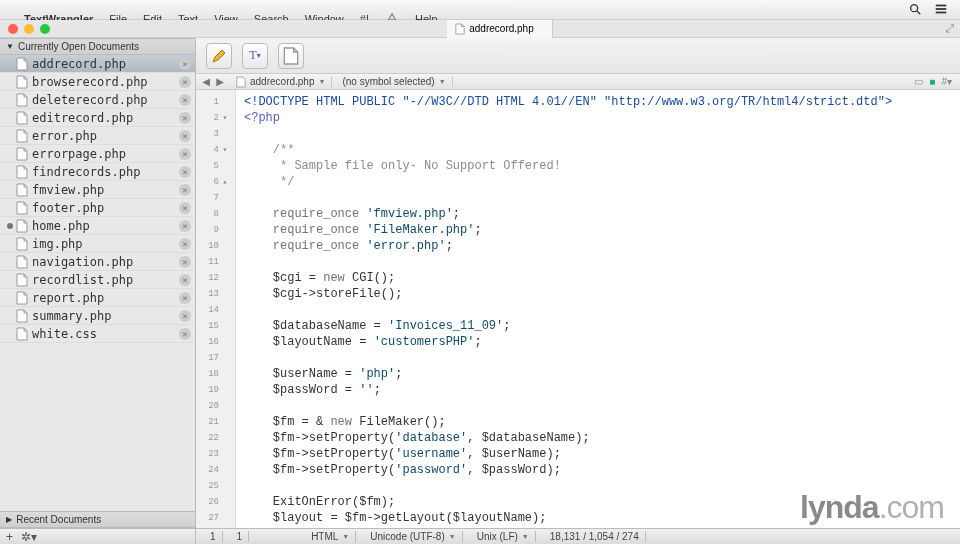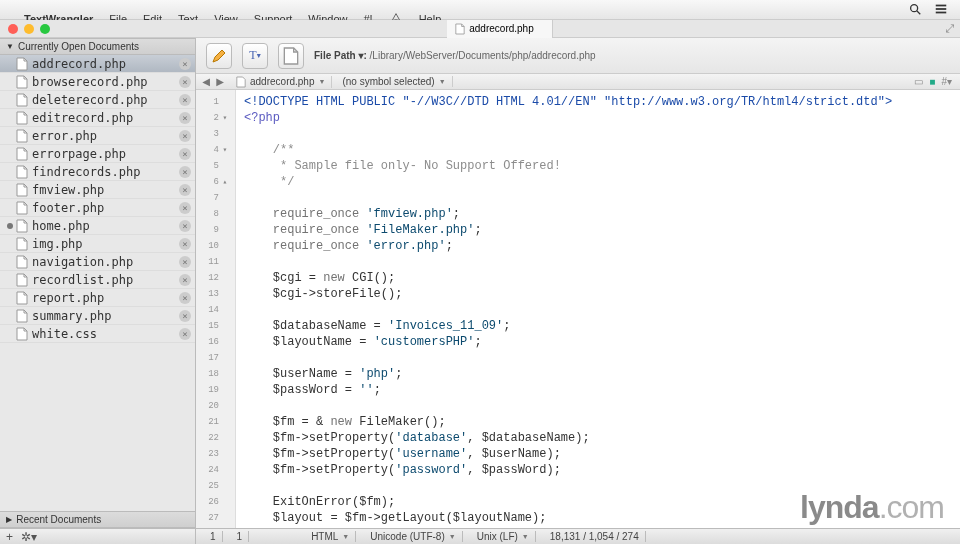--- a/index.html
+++ b/index.html
@@ -71,21 +71,21 @@
 </head>
 <body>
 
 <div class="menubar">
   <span class="apple"></span>
   <span class="appname menu-item">TextWrangler</span>
   <span class="menu-item">File</span>
   <span class="menu-item">Edit</span>
   <span class="menu-item">Text</span>
   <span class="menu-item">View</span>
-  <span class="menu-item">Support</span>
+  <span class="menu-item">Search</span>
   <span class="menu-item">Window</span>
   <span class="menu-item">#!</span>
   <span class="menu-item">
     <svg viewBox="0 0 16 16">
         <path d="M3 12 L8 3 L13 12 Z M3 12 Q8 8 13 12" fill="none" stroke="#555"></path>
       </svg>
   </span>
   <span class="menu-item">Help</span>
   <div class="right">
     <span><svg viewBox="0 0 16 16">
@@ -293,21 +293,20 @@
             </svg>
           </div>
         <div class="tool-btn" style="font-family:serif; font-size:12px; color:#4a66b3;">T<span style="font-size:8px">▾</span></div>
         <div class="tool-btn">
             <svg width="16" height="20" viewBox="0 0 12 14">
               <path class="docicon-svg" d="M1 1 h7 l3 3 v9 h-10 z"></path>
               <path d="M8 1 v3 h3" fill="none" stroke="#999"></path>
             </svg>
           </div>
         <div class="topinfo">
-          <div><span class="label">File Path ▾:</span> <span class="seg">/Library/WebServer/Documents/php/addrecord.php</span></div>
         </div>
       </div>
 
       <div class="nav-bar">
         <div class="arrows">
           <span class="arrow">◀</span>
           <span class="arrow">▶</span>
         </div>
         <div class="crumb">
           <svg class="doc-icon" width="10" height="12" viewBox="0 0 12 14">

